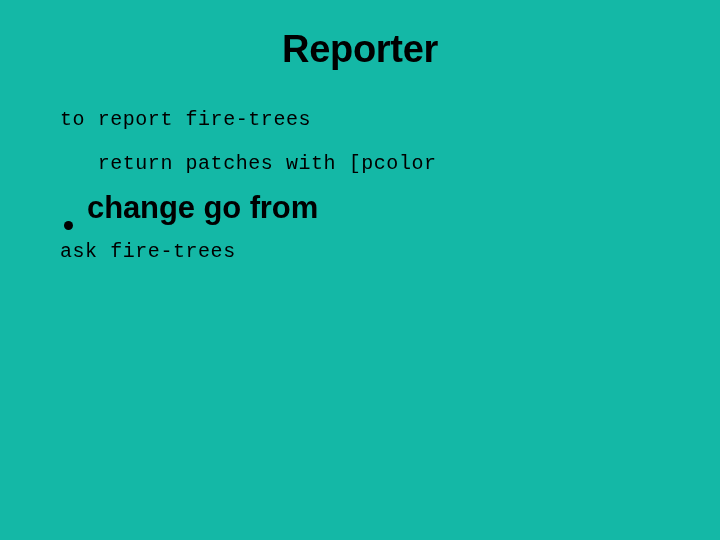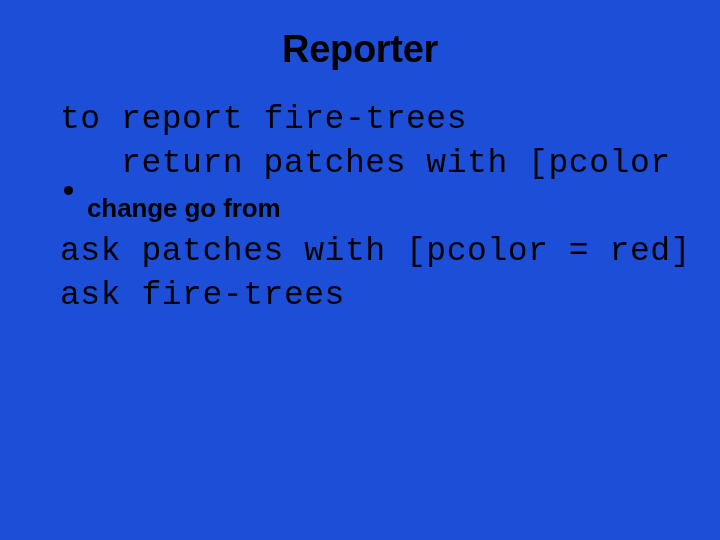--- a/index.html
+++ b/index.html
@@ -11,21 +11,21 @@
     height: 540px;
     background: #ffffff;
     overflow: hidden;
     font-family: "Liberation Sans", sans-serif;
     color: #000000;
   }
   .slide {
     position: relative;
     width: 720px;
     height: 540px;
-    background: #1d4ed8;
+    background: #14b8a6;
   }
   .slide-title {
     position: absolute;
     top: 27px;
     left: 0;
     width: 720px;
     text-align: center;
     font-family: "Liberation Sans", sans-serif;
     font-weight: bold;
     font-size: 38px;
@@ -41,30 +41,30 @@
     width: 650px;
   }
   .line {
     height: 44px;
     line-height: 44px;
     white-space: pre;
     color: #000000;
   }
   .line.code {
     font-family: "Liberation Mono", "DejaVu Sans Mono", monospace;
-    font-size: 33px;
+    font-size: 20px;
     font-weight: normal;
     letter-spacing: 0.55px;
   }
   .line.bullet {
     font-family: "Liberation Sans", sans-serif;
-    font-size: 26px;
+    font-size: 31px;
     font-weight: bold;
     display: flex;
-    align-items: flex-start;
+    align-items: flex-end;
   }
   .bullet-dot {
     display: inline-block;
     width: 9px;
     height: 9px;
     border-radius: 50%;
     background: #000000;
     margin-left: 4px;
     margin-right: 14px;
     flex: 0 0 auto;
@@ -87,19 +87,18 @@
 
     <div class="line code">   return patches with [pcolor</div>
 
 
 
     <div class="line bullet">
       <span class="bullet-dot"></span>
       <span class="bullet-text">change go from</span>
     </div>
 
-    <div class="line code">ask patches with [pcolor = red]</div>
 
 
     <div class="line code">ask fire-trees</div>
 
   </div>
 </div>
 
 </body></html>

